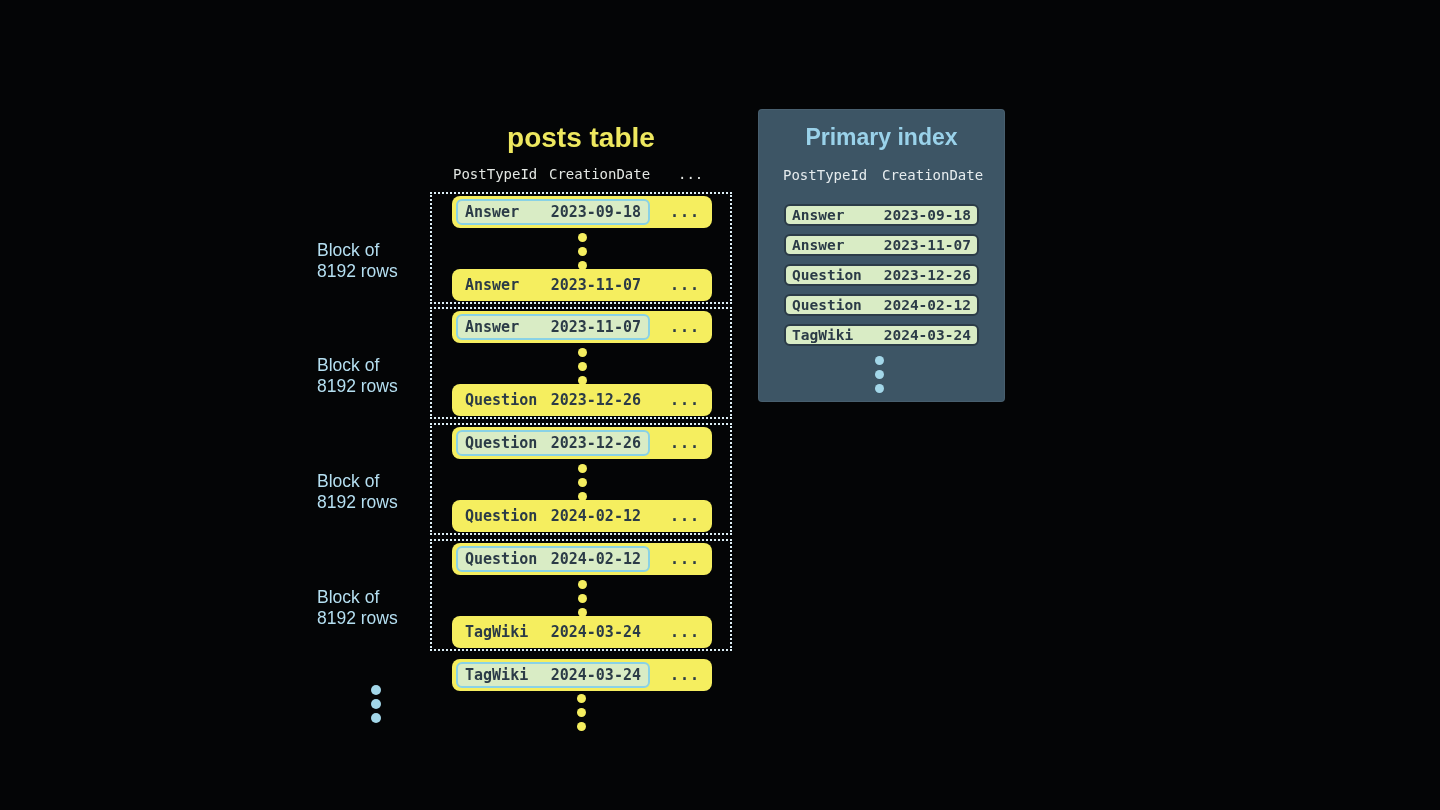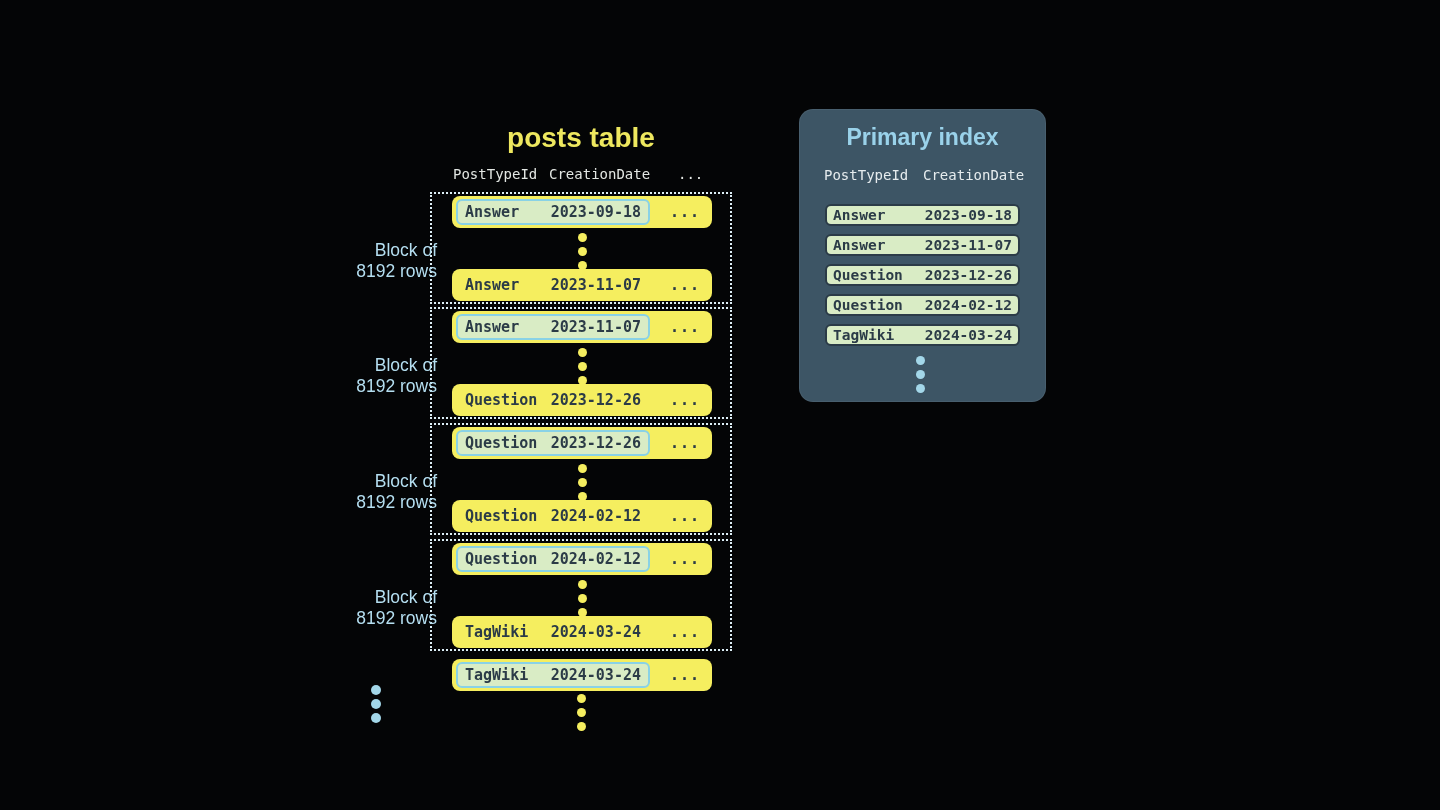--- a/index.html
+++ b/index.html
@@ -21,21 +21,21 @@
   }
   .pt-headers .h-type { position:absolute; left:1px; }
   .pt-headers .h-date { position:absolute; left:97px; }
   .pt-headers .h-more { position:absolute; left:226px; }
 
   .block {
     position:absolute; left:430px; width:302px; height:112px;
     border:2px dotted #dceef5; box-sizing:border-box;
   }
   .block-label {
-    position:absolute; left:317px; width:120px; text-align:right;
+    position:absolute; left:317px; width:120px; text-align:left;
     color:#b5dff1; font-size:17.5px; line-height:21px;
   }
 
   .trow {
     position:absolute; left:20px; width:260px; height:32px;
     background:#f5ee5f; border-radius:8px;
     display:flex; align-items:center;
   }
   .trow.standalone { left:452px; }
   .kv {
@@ -55,22 +55,22 @@
 
   .vdots { position:absolute; display:flex; flex-direction:column; gap:5px; }
   .vdots i { display:block; width:9px; height:9px; border-radius:50%; }
   .vdots.yellow i { background:#f5ee5f; }
   .vdots.blue i { background:#a3d7e9; }
   .vdots.big i { width:10px; height:10px; }
   .block .vdots { left:146px; top:39px; }
 
   
   .index-panel {
-    position:absolute; left:799px; top:109px; width:247px; height:293px;
-    background:#3d5565; border-radius:14px;
+    position:absolute; left:758px; top:109px; width:247px; height:293px;
+    background:#3d5565; border-radius:4px;
     border:1px solid rgba(255,255,255,0.06); box-sizing:border-box;
   }
   .index-title {
     margin-top:13px; text-align:center; color:#9ad2ea;
     font-size:23px; font-weight:700; line-height:28px;
   }
   .index-headers {
     position:absolute; top:57px; left:24px; width:200px;
     color:#e6ecee; font-size:14px;
     font-family:"DejaVu Sans Mono","Liberation Mono",monospace;

